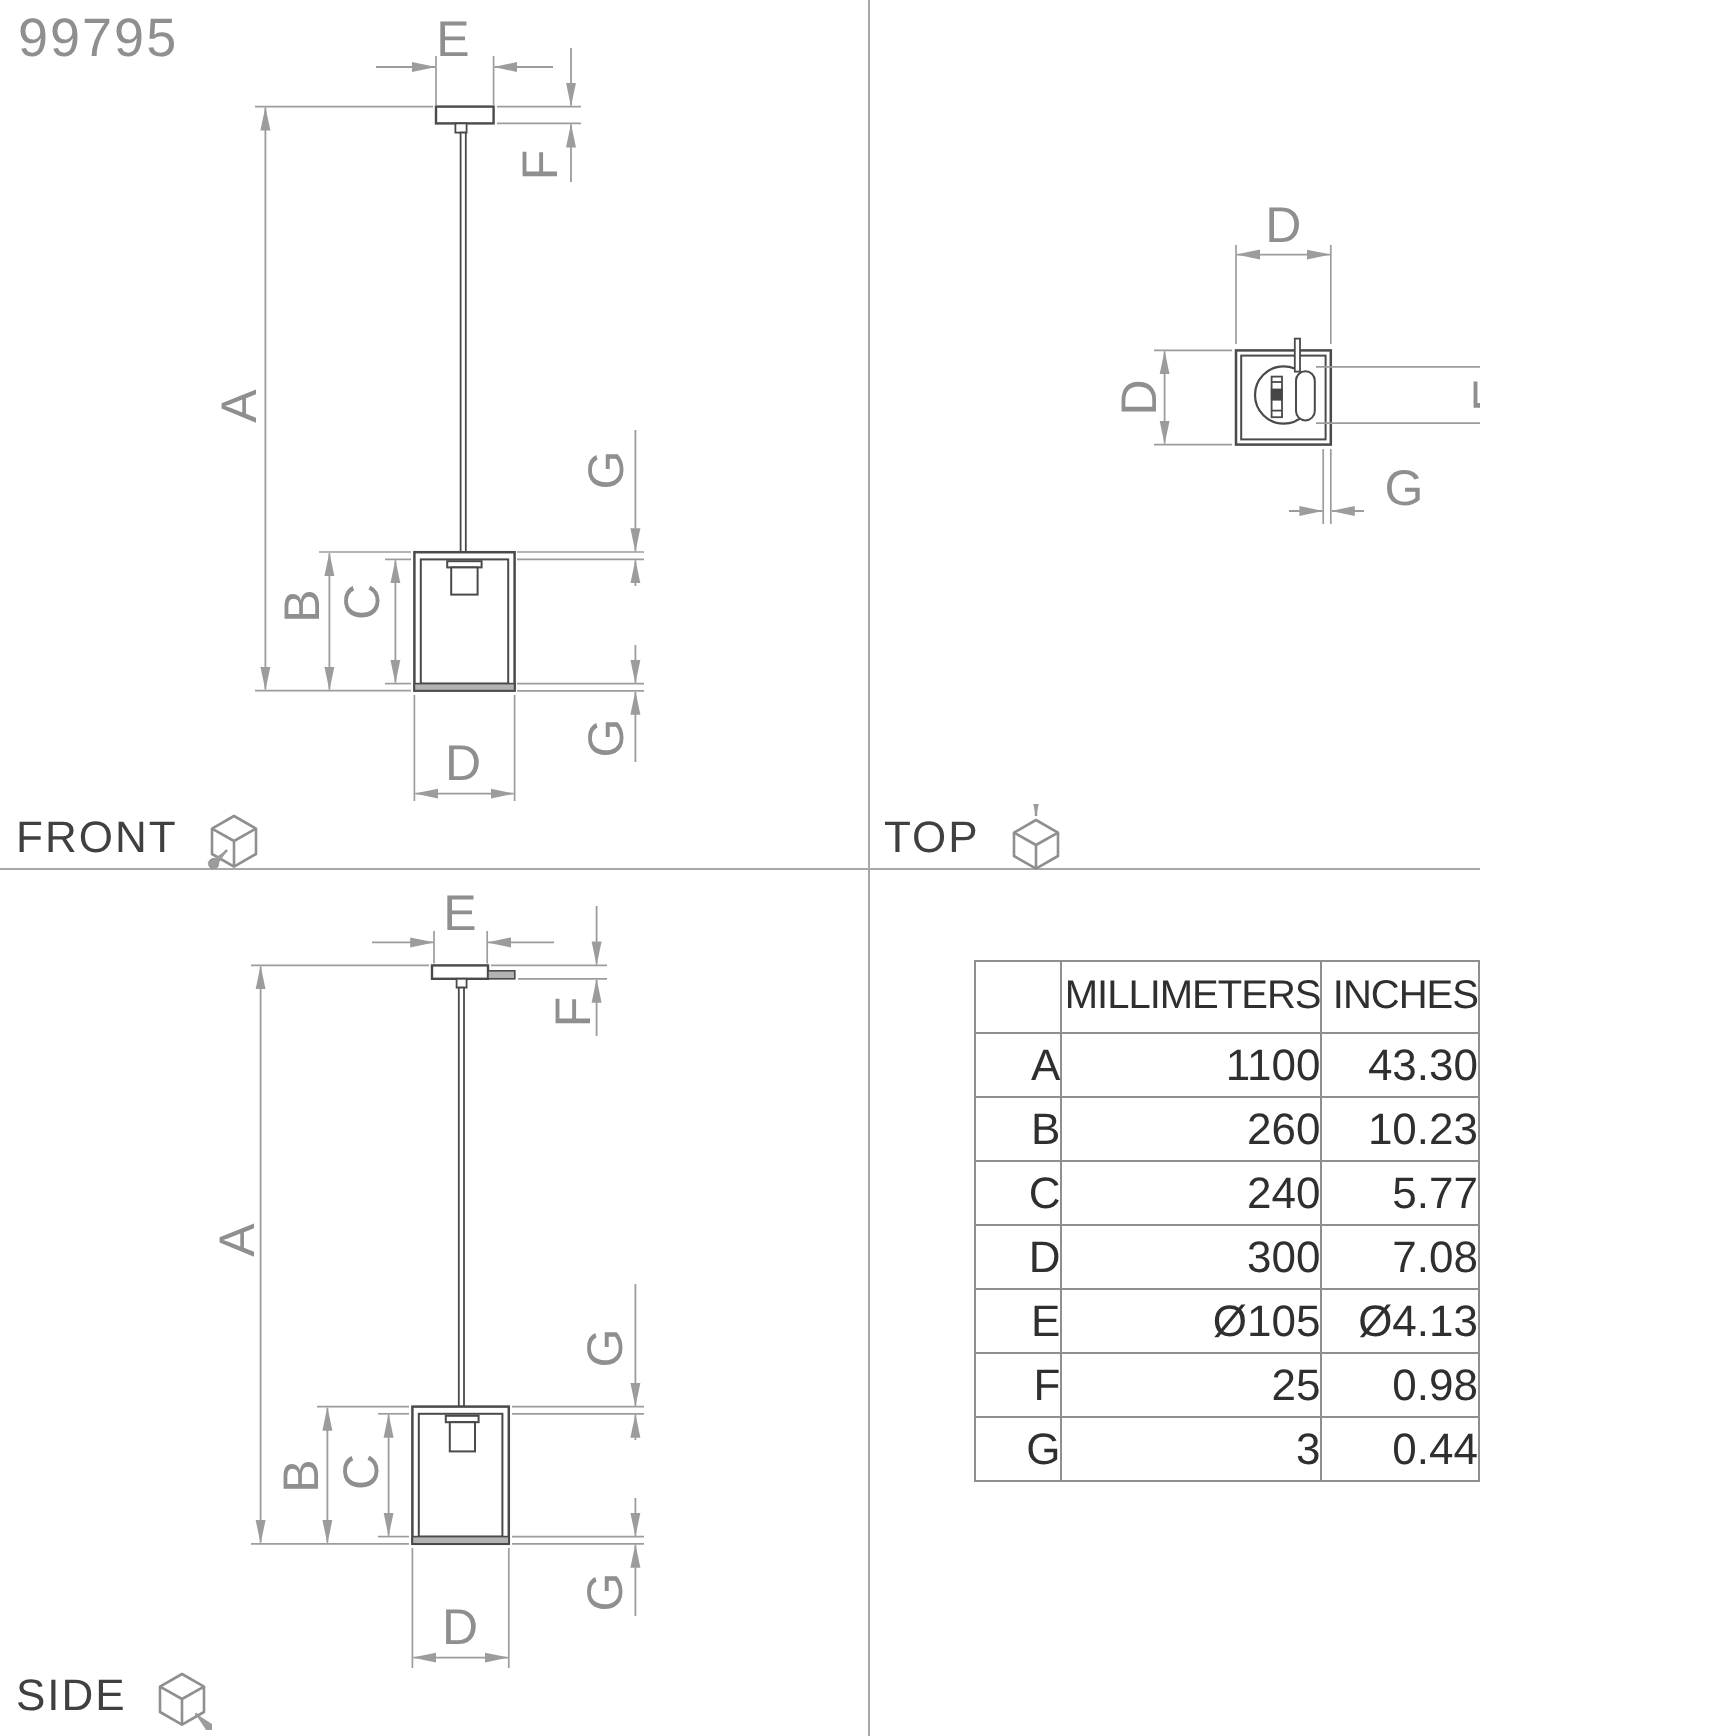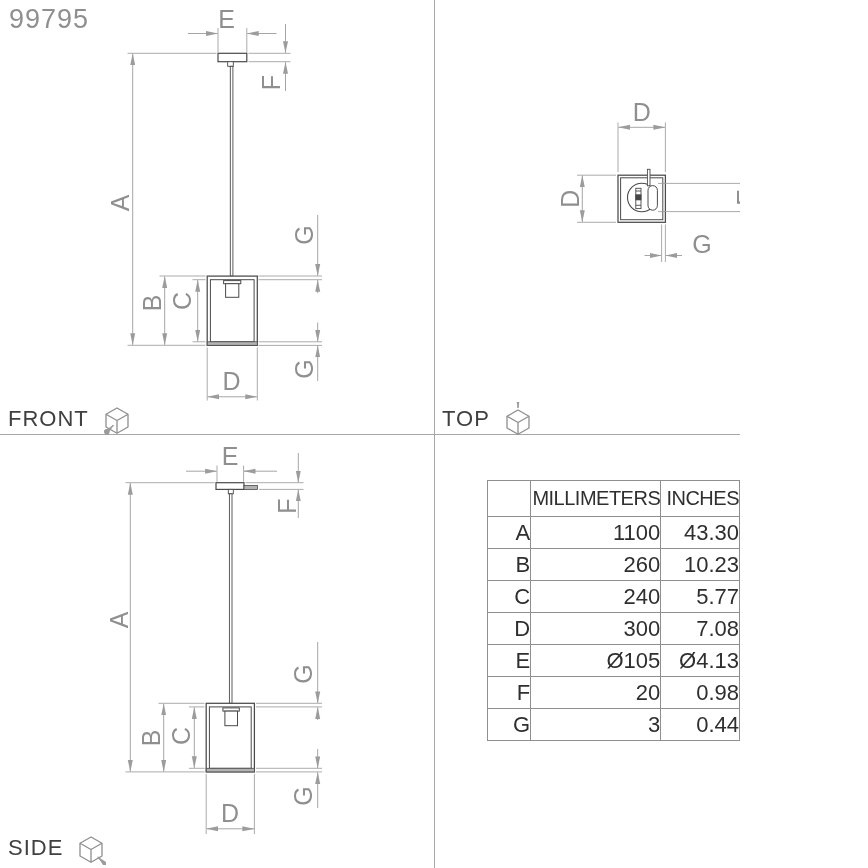--- a/index.html
+++ b/index.html
@@ -295,21 +295,21 @@
       <td>300</td>
       <td>7.08</td>
     </tr>
     <tr>
       <td>E</td>
       <td>Ø105</td>
       <td>Ø4.13</td>
     </tr>
     <tr>
       <td>F</td>
-      <td>20</td>
+      <td>25</td>
       <td>0.98</td>
     </tr>
     <tr>
       <td>G</td>
       <td>3</td>
       <td>0.44</td>
     </tr>
   </tbody>
     </table>
 

